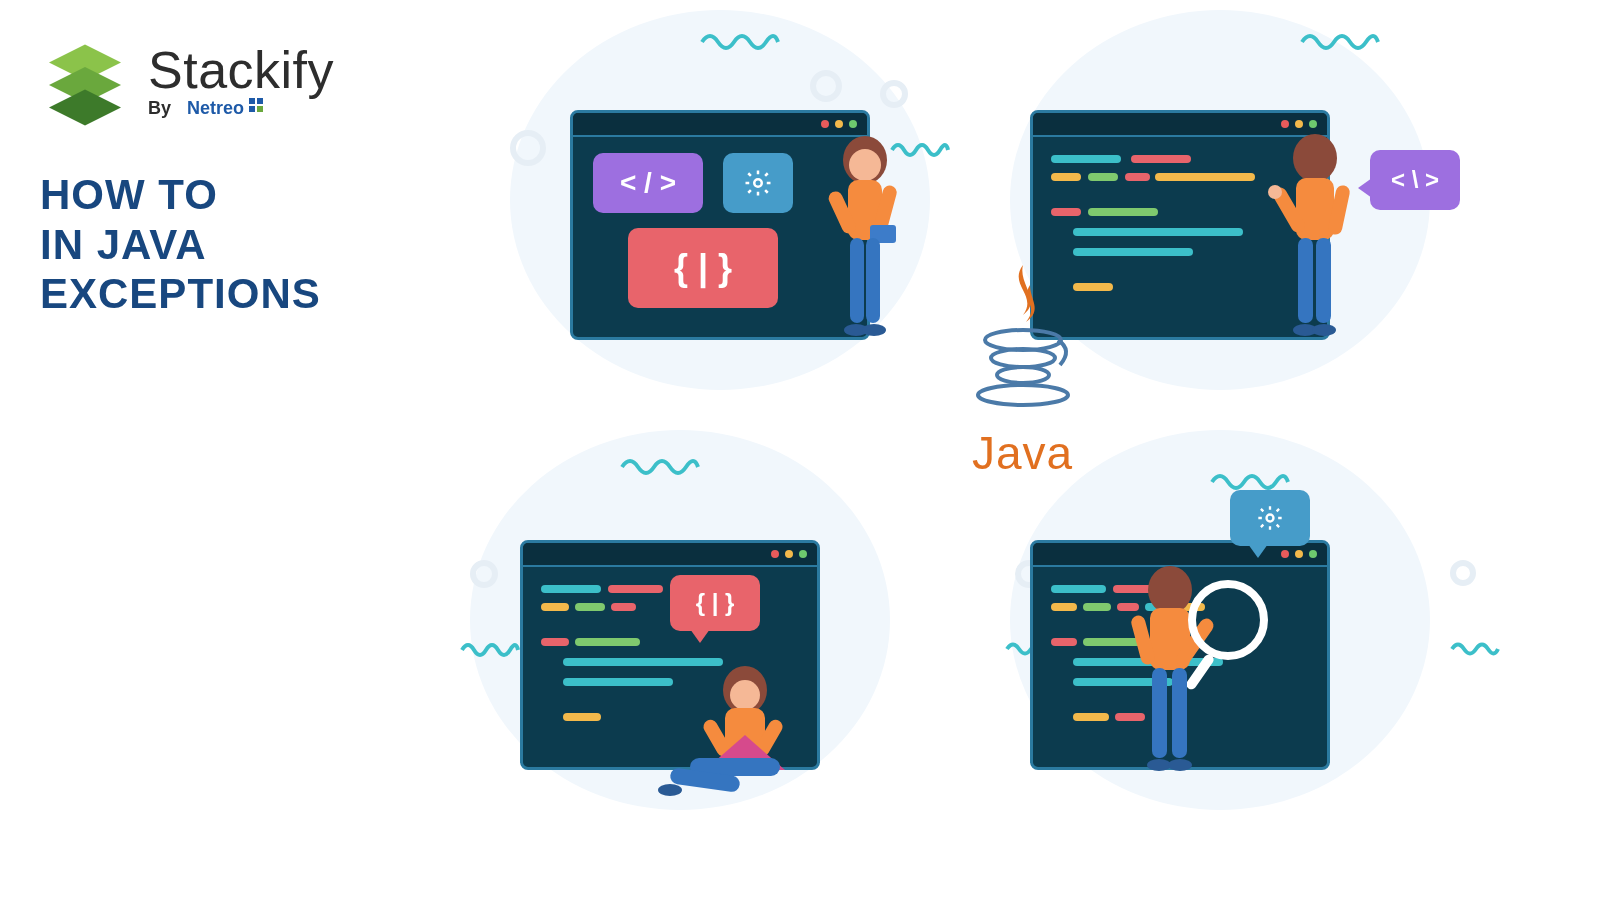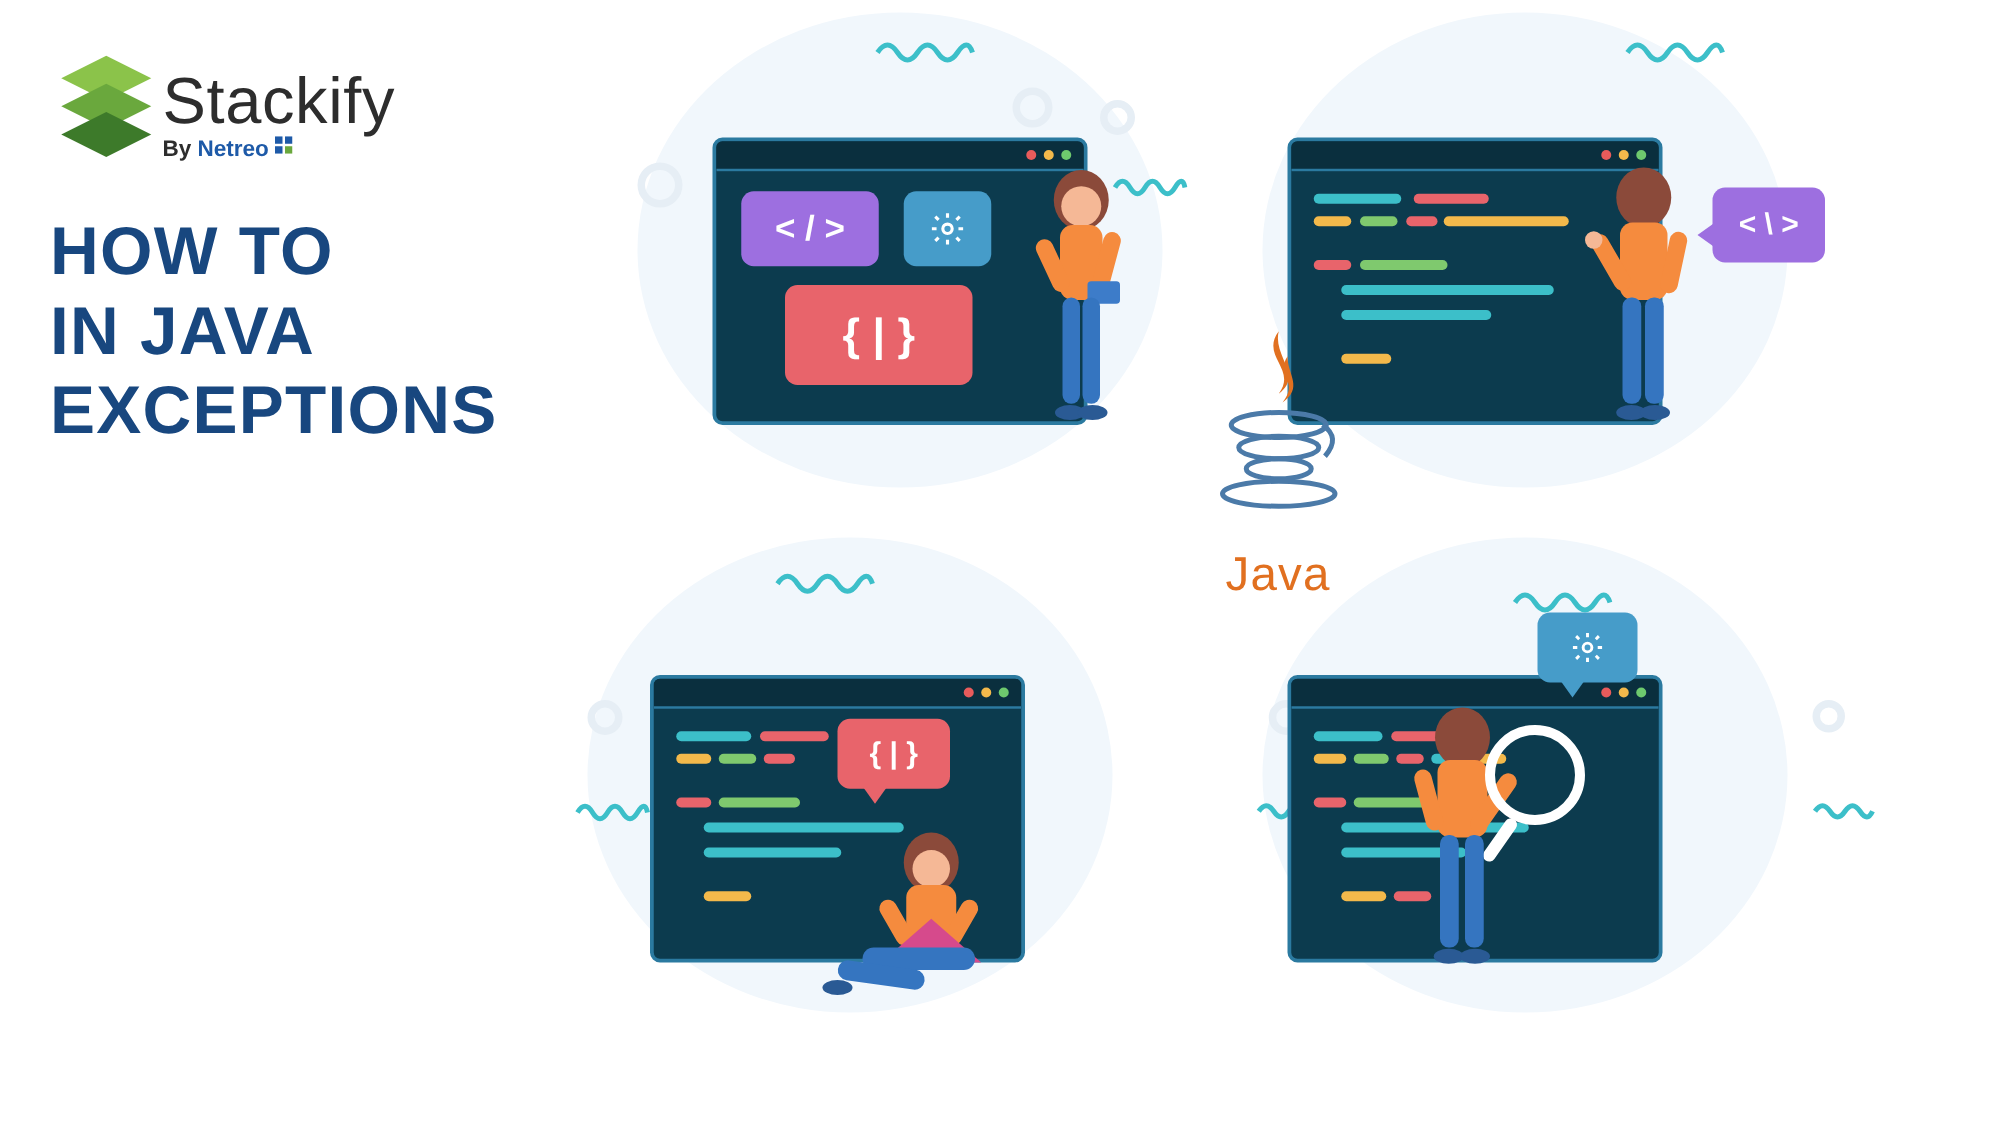--- a/index.html
+++ b/index.html
@@ -1,29 +1,29 @@
 <!DOCTYPE html>
 <html><head>
 <meta charset="utf-8">
 <style>
   * { box-sizing: border-box; margin: 0; padding: 0; }
   html, body { width: 1600px; height: 900px; background: #fff; font-family: Arial, Helvetica, sans-serif; overflow: hidden; }
   .canvas { position: relative; width: 1600px; height: 900px; }
 
   
   .left-col { position: absolute; left: 40px; top: 40px; width: 430px; }
-  .logo-row { display: flex; align-items: flex-end; }
+  .logo-row { display: flex; align-items: flex-start; gap: 18px; }
   .logo-mark svg { width: 90px; height: 90px; display: block; }
   .logo-text { display: flex; flex-direction: column; }
   .brand { font-size: 52px; font-weight: 500; color: #2d2d2d; letter-spacing: 0.5px; }
   .byline { font-size: 18px; color: #2d2d2d; font-weight: 600; margin-top: -2px; }
-  .byline .netreo { color: #1e5aa8; font-weight: 700; }
+  .byline .netreo { color: #1e5aa8; font-weight: 700; margin-left: 11px; }
   .netreo-icon { display:inline-block; width:14px; height:14px; vertical-align: top; }
 
-  .title { margin-top: 40px; font-size: 54px; line-height: 1.18; font-weight: 800; color: #18477f; text-transform: uppercase; letter-spacing: 1px; }
+  .title { margin-top: 40px; font-size: 42px; line-height: 1.18; font-weight: 800; color: #18477f; text-transform: uppercase; letter-spacing: 1px; }
   .title span { display: block; }
 
   
   .illus { position: absolute; left: 470px; top: 0; width: 1130px; height: 900px; }
 
   
   .cloud { position: absolute; background: #f1f7fc; border-radius: 50%; }
 
   
   .squig { position: absolute; stroke: #3cbfc9; stroke-width: 4; fill: none; }
@@ -46,21 +46,21 @@
   
   .bub { position:absolute; border-radius:10px; display:flex; align-items:center; justify-content:center; color:#fff; font-weight:700; }
   .bub .tail { position:absolute; width:0; height:0; }
 
   
   .person { position:absolute; }
   .person svg{ display:block; }
 
   
   .java { position:absolute; left:480px; top:260px; width:145px; text-align:center;}
-  .java .word { font-size:38px; color:#e17020; font-weight:500; letter-spacing:1px; margin-top:24px;}
+  .java .word { font-size:46px; color:#e17020; font-weight:500; letter-spacing:1px; margin-top:12px;}
 
 </style>
 </head>
 <body>
 
 <div class="canvas">
 
   <div class="left-col">
     <div class="logo-row">
       <div class="logo-mark">

